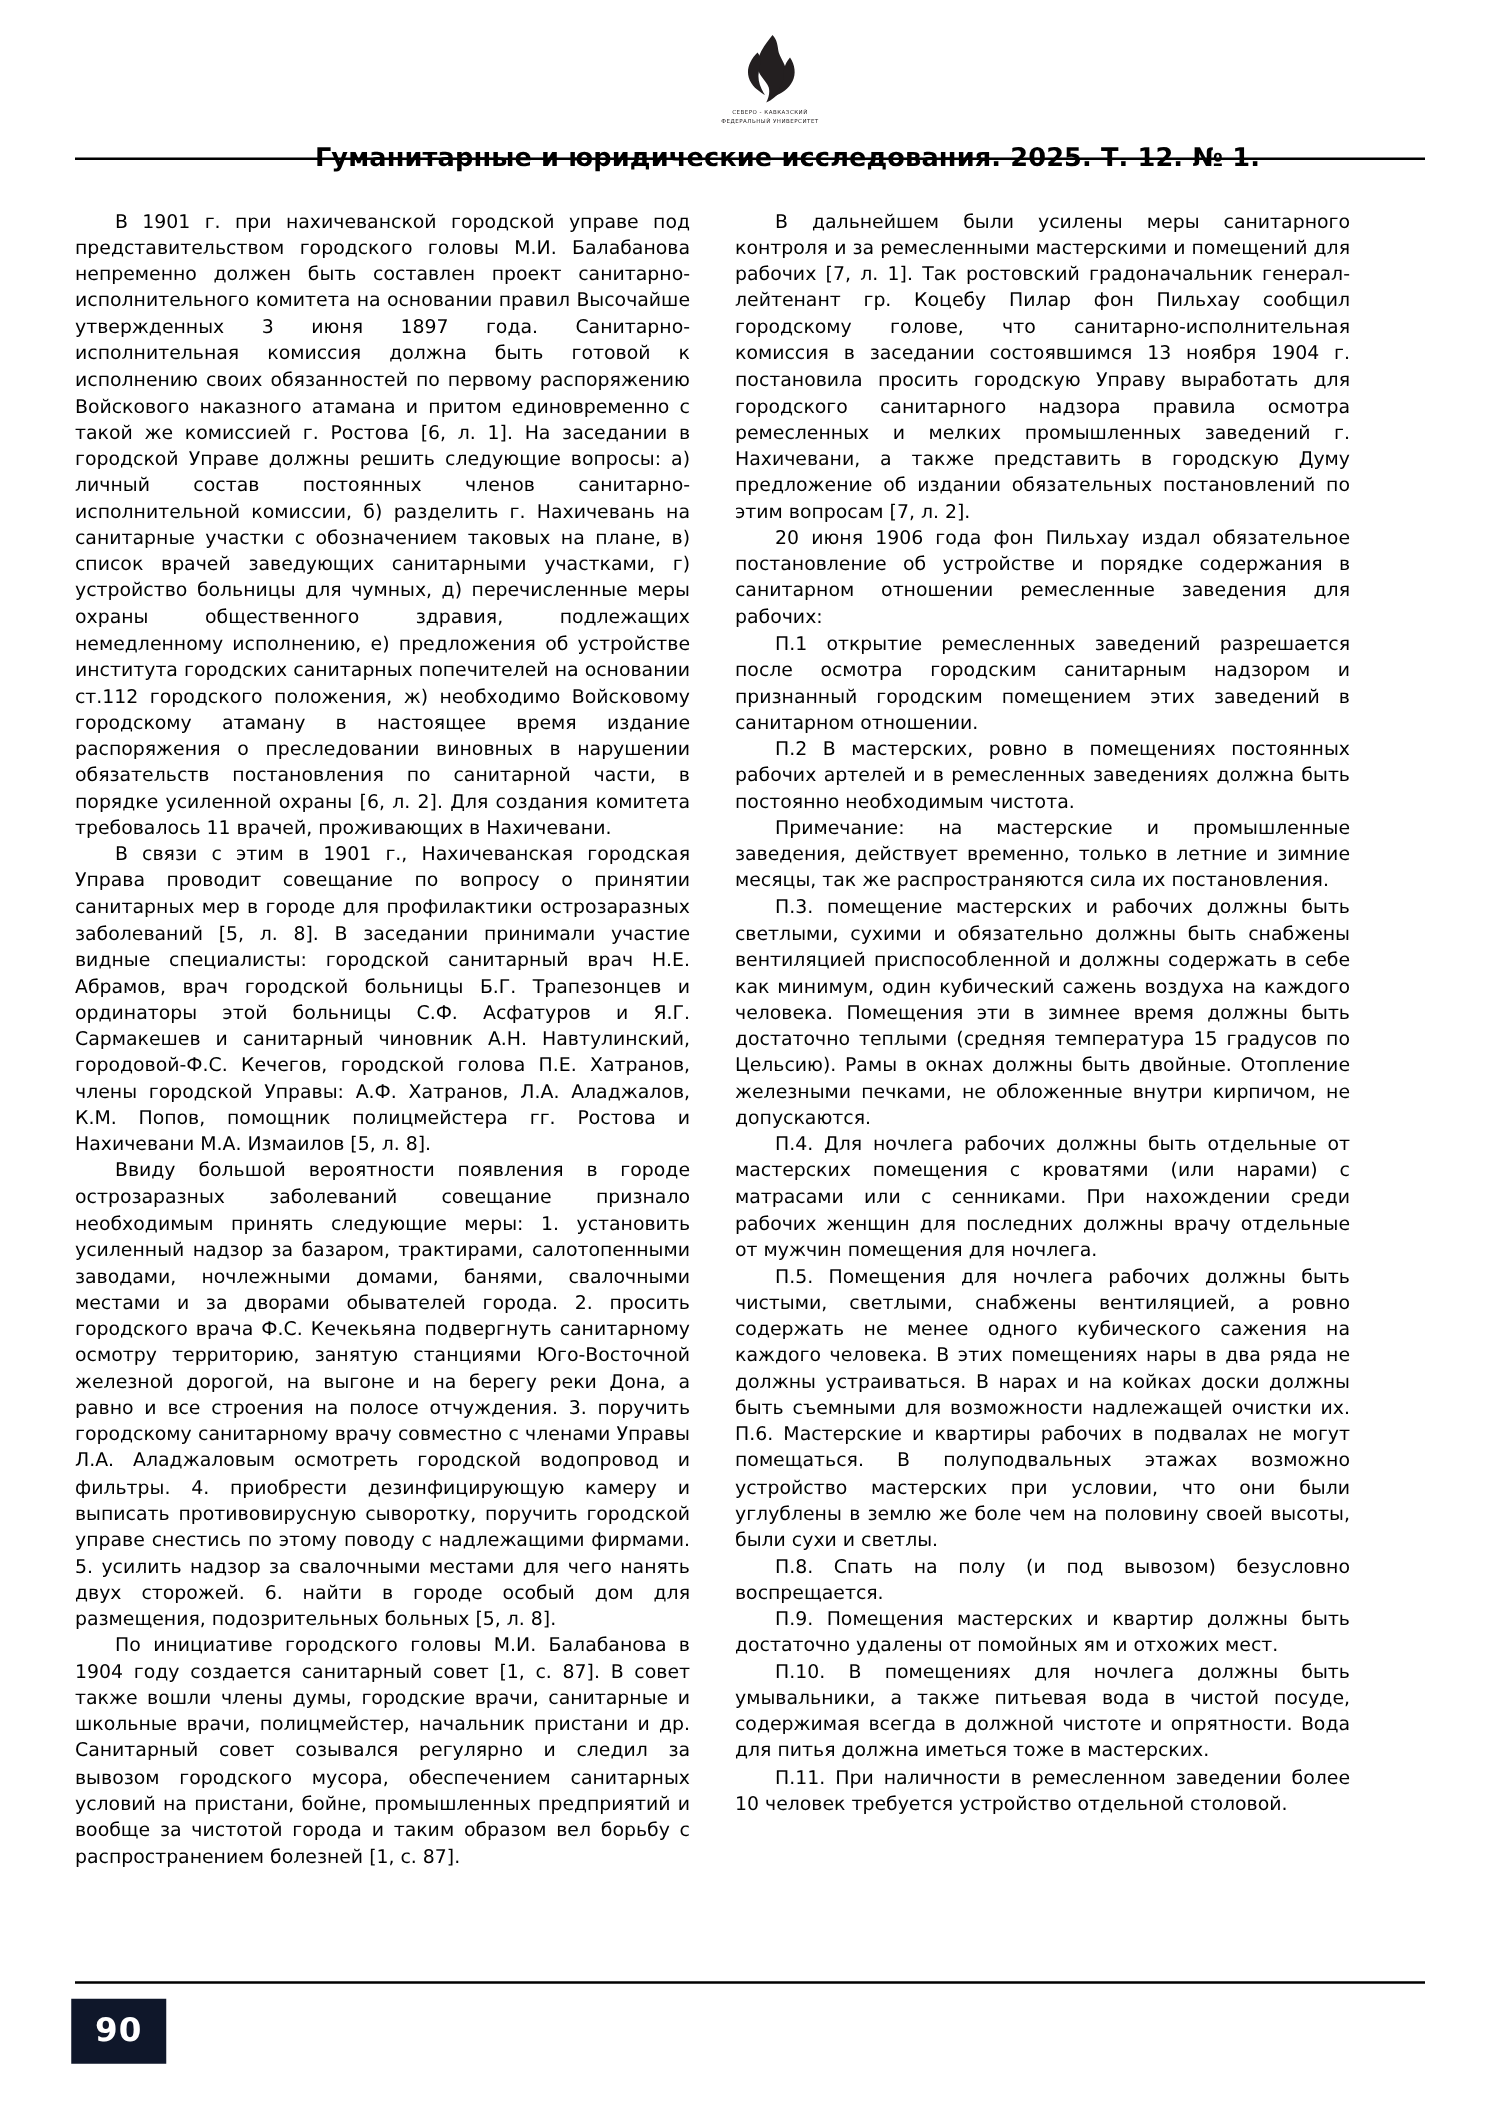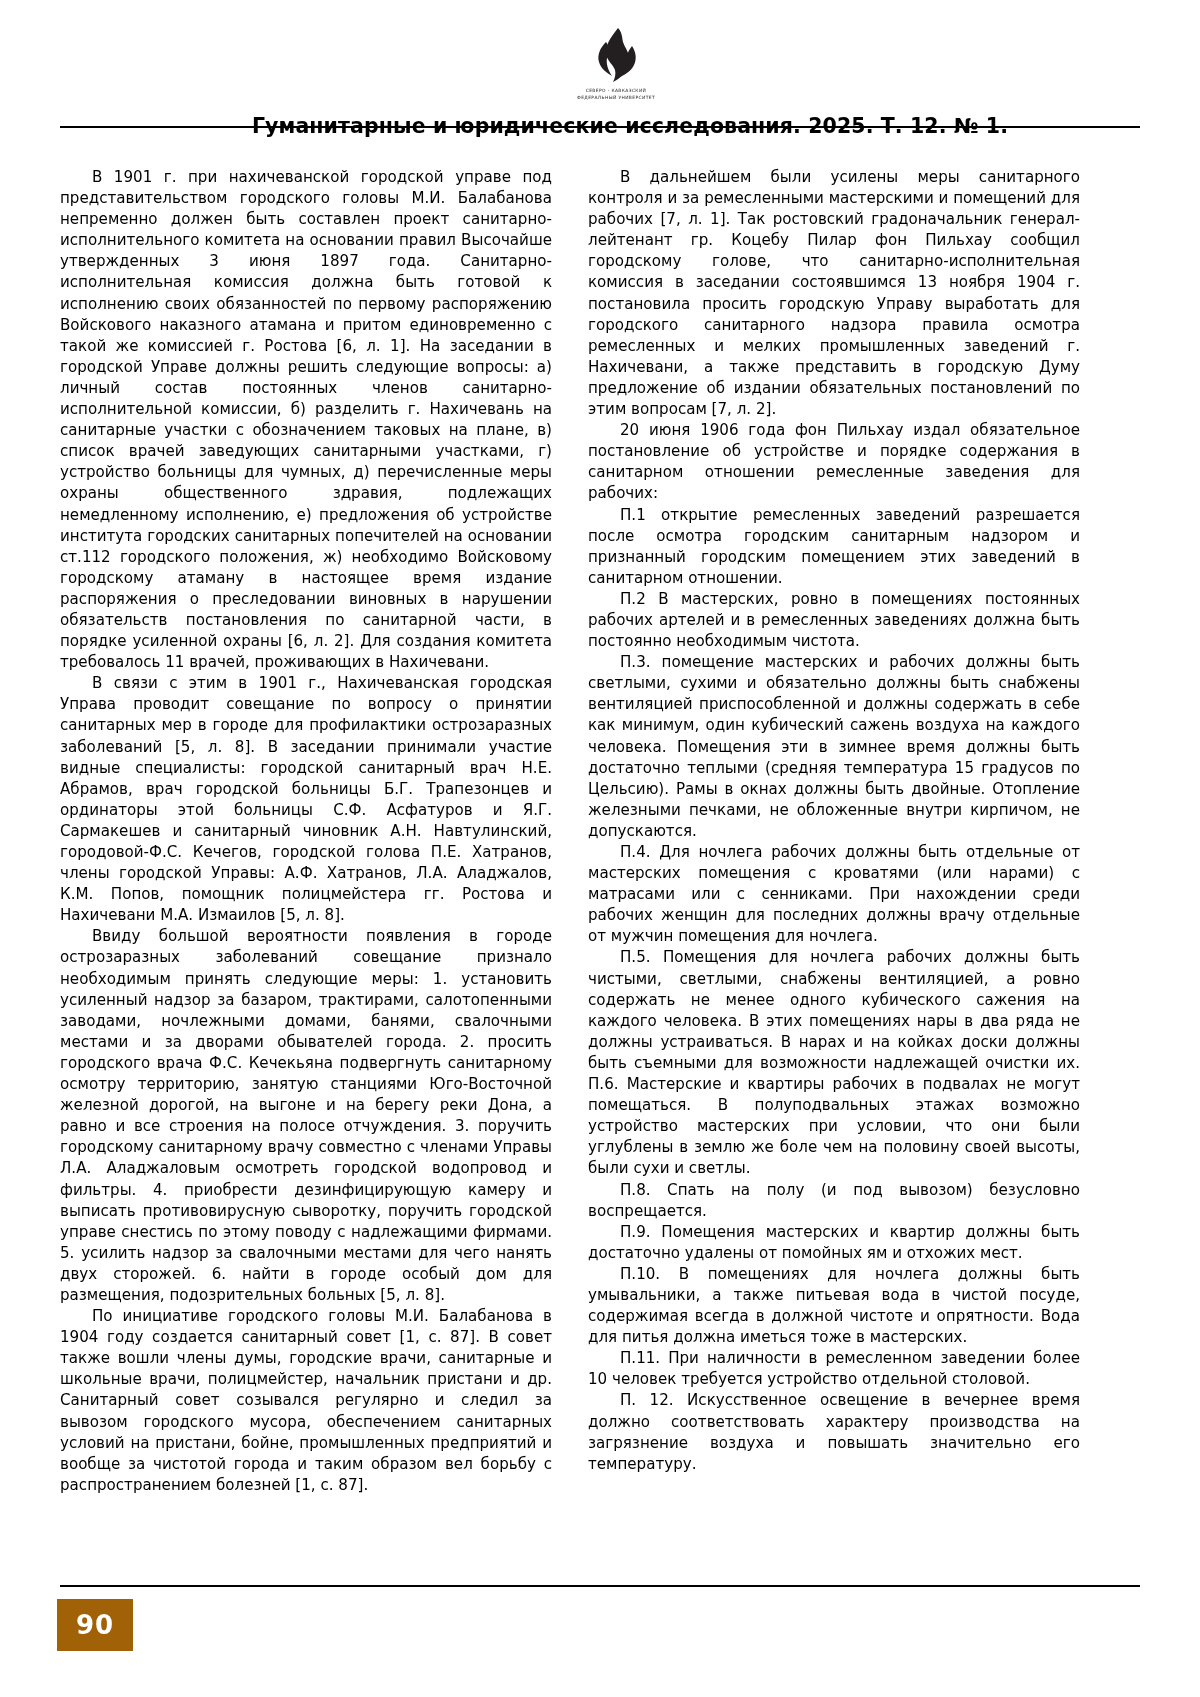--- a/index.html
+++ b/index.html
@@ -105,21 +105,21 @@
     height: 2px;
     background: #000;
     margin: 0 60px;
   }
   .page-number-box {
     position: absolute;
     left: 57px;
     top: 14px;
     width: 76px;
     height: 52px;
-    background: #a16207;
+    background: #0f172a;
     color: #ffffff;
     font-size: 26px;
     font-weight: bold;
     display: flex;
     align-items: center;
     justify-content: center;
     letter-spacing: 1px;
   }
 </style>
 </head>
@@ -151,28 +151,28 @@
       <p>В 1901 г. при нахичеванской городской управе под представительством городского головы М.И. Балабанова непременно должен быть составлен проект санитарно-исполнительного комитета на основании правил Высочайше утвержденных 3 июня 1897 года. Санитарно-исполнительная комиссия должна быть готовой к исполнению своих обязанностей по первому распоряжению Войскового наказного атамана и притом единовременно с такой же комиссией г. Ростова [6, л. 1]. На заседании в городской Управе должны решить следующие вопросы: а) личный состав постоянных членов санитарно-исполнительной комиссии, б) разделить г. Нахичевань на санитарные участки с обозначением таковых на плане, в) список врачей заведующих санитарными участками, г) устройство больницы для чумных, д) перечисленные меры охраны общественного здравия, подлежащих немедленному исполнению, е) предложения об устройстве института городских санитарных попечителей на основании ст.112 городского положения, ж) необходимо Войсковому городскому атаману в настоящее время издание распоряжения о преследовании виновных в нарушении обязательств постановления по санитарной части, в порядке усиленной охраны [6, л. 2]. Для создания комитета требовалось 11 врачей, проживающих в Нахичевани.</p>
       <p>В связи с этим в 1901 г., Нахичеванская городская Управа проводит совещание по вопросу о принятии санитарных мер в городе для профилактики острозаразных заболеваний [5, л. 8]. В заседании принимали участие видные специалисты: городской санитарный врач Н.Е. Абрамов, врач городской больницы Б.Г. Трапезонцев и ординаторы этой больницы С.Ф. Асфатуров и Я.Г. Сармакешев и санитарный чиновник А.Н. Навтулинский, городовой-Ф.С. Кечегов, городской голова П.Е. Хатранов, члены городской Управы: А.Ф. Хатранов, Л.А. Аладжалов, К.М. Попов, помощник полицмейстера гг. Ростова и Нахичевани М.А. Измаилов [5, л. 8].</p>
       <p>Ввиду большой вероятности появления в городе острозаразных заболеваний совещание признало необходимым принять следующие меры: 1. установить усиленный надзор за базаром, трактирами, салотопенными заводами, ночлежными домами, банями, свалочными местами и за дворами обывателей города. 2. просить городского врача Ф.С. Кечекьяна подвергнуть санитарному осмотру территорию, занятую станциями Юго-Восточной железной дорогой, на выгоне и на берегу реки Дона, а равно и все строения на полосе отчуждения. 3. поручить городскому санитарному врачу совместно с членами Управы Л.А. Аладжаловым осмотреть городской водопровод и фильтры. 4. приобрести дезинфицирующую камеру и выписать противовирусную сыворотку, поручить городской управе снестись по этому поводу с надлежащими фирмами. 5. усилить надзор за свалочными местами для чего нанять двух сторожей. 6. найти в городе особый дом для размещения, подозрительных больных [5, л. 8].</p>
       <p>По инициативе городского головы М.И. Балабанова в 1904 году создается санитарный совет [1, с. 87]. В совет также вошли члены думы, городские врачи, санитарные и школьные врачи, полицмейстер, начальник пристани и др. Санитарный совет созывался регулярно и следил за вывозом городского мусора, обеспечением санитарных условий на пристани, бойне, промышленных предприятий и вообще за чистотой города и таким образом вел борьбу с распространением болезней [1, с. 87].</p>
     </div>
     <div class="col">
       <p>В дальнейшем были усилены меры санитарного контроля и за ремесленными мастерскими и помещений для рабочих [7, л. 1]. Так ростовский градоначальник генерал-лейтенант гр. Коцебу Пилар фон Пильхау сообщил городскому голове, что санитарно-исполнительная комиссия в заседании состоявшимся 13 ноября 1904 г. постановила просить городскую Управу выработать для городского санитарного надзора правила осмотра ремесленных и мелких промышленных заведений г. Нахичевани, а также представить в городскую Думу предложение об издании обязательных постановлений по этим вопросам [7, л. 2].</p>
       <p>20 июня 1906 года фон Пильхау издал обязательное постановление об устройстве и порядке содержания в санитарном отношении ремесленные заведения для рабочих:</p>
       <p>П.1 открытие ремесленных заведений разрешается после осмотра городским санитарным надзором и признанный городским помещением этих заведений в санитарном отношении.</p>
       <p>П.2 В мастерских, ровно в помещениях постоянных рабочих артелей и в ремесленных заведениях должна быть постоянно необходимым чистота.</p>
+      <p>Примечание: на мастерские и промышленные заведения, действует временно, только в летние и зимние месяцы, так же распространяются сила их постановления.</p>
       <p>П.3. помещение мастерских и рабочих должны быть светлыми, сухими и обязательно должны быть снабжены вентиляцией приспособленной и должны содержать в себе как минимум, один кубический сажень воздуха на каждого человека. Помещения эти в зимнее время должны быть достаточно теплыми (средняя температура 15 градусов по Цельсию). Рамы в окнах должны быть двойные. Отопление железными печками, не обложенные внутри кирпичом, не допускаются.</p>
       <p>П.4. Для ночлега рабочих должны быть отдельные от мастерских помещения с кроватями (или нарами) с матрасами или с сенниками. При нахождении среди рабочих женщин для последних должны врачу отдельные от мужчин помещения для ночлега.</p>
       <p>П.5. Помещения для ночлега рабочих должны быть чистыми, светлыми, снабжены вентиляцией, а ровно содержать не менее одного кубического сажения на каждого человека. В этих помещениях нары в два ряда не должны устраиваться. В нарах и на койках доски должны быть съемными для возможности надлежащей очистки их. П.6. Мастерские и квартиры рабочих в подвалах не могут помещаться. В полуподвальных этажах возможно устройство мастерских при условии, что они были углублены в землю же боле чем на половину своей высоты, были сухи и светлы.</p>
       <p>П.8. Спать на полу (и под вывозом) безусловно воспрещается.</p>
       <p>П.9. Помещения мастерских и квартир должны быть достаточно удалены от помойных ям и отхожих мест.</p>
       <p>П.10. В помещениях для ночлега должны быть умывальники, а также питьевая вода в чистой посуде, содержимая всегда в должной чистоте и опрятности. Вода для питья должна иметься тоже в мастерских.</p>
       <p>П.11. При наличности в ремесленном заведении более 10 человек требуется устройство отдельной столовой.</p>
-      <p>П. 12. Искусственное освещение в вечернее время должно соответствовать характеру производства на загрязнение воздуха и повышать значительно его температуру.</p>
     </div>
   </div>
 
   <div class="footer">
     <div class="footer-rule"></div>
     <div class="page-number-box">90</div>
   </div>
 
 </div>
 

